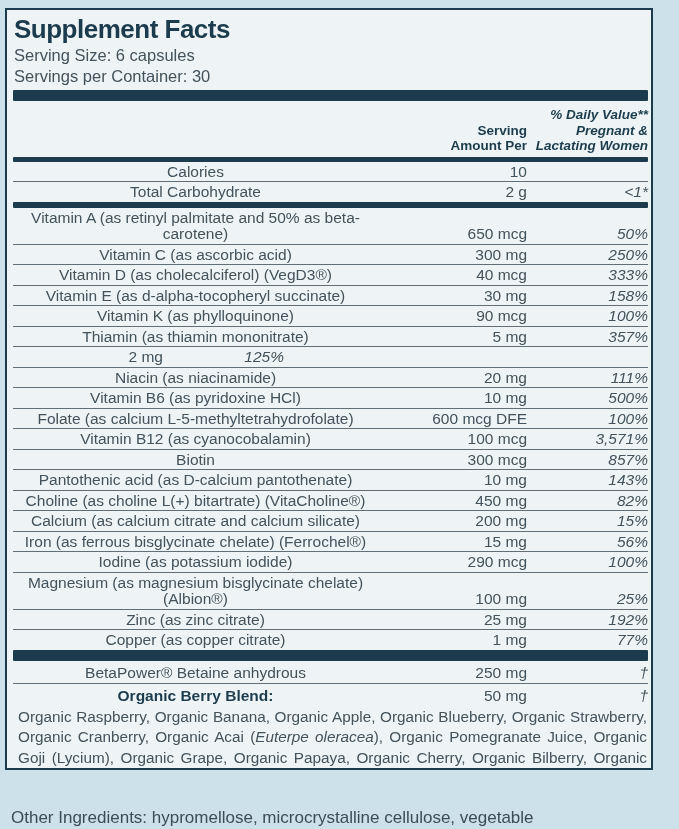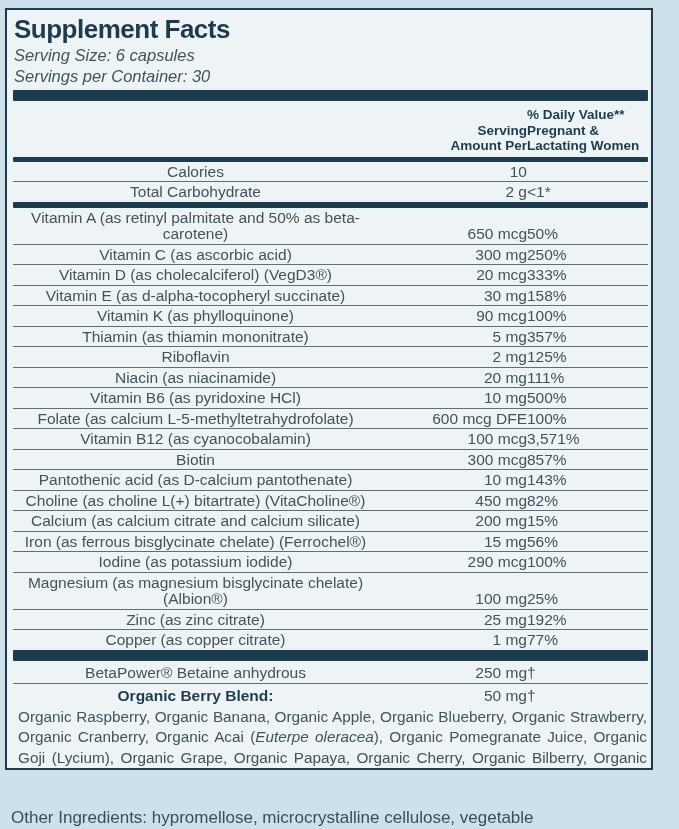--- a/index.html
+++ b/index.html
@@ -22,34 +22,34 @@
     position:absolute;left:5px;top:8px;width:648px;height:762px;
     background:var(--bg-inner);
     border:2.5px solid var(--ink);
     padding:0 3px 8px 6px;
     overflow:hidden;
   }
   .title{
     font-size:26px;font-weight:bold;color:var(--ink);
     letter-spacing:-0.5px;margin:4px 0 1px 1px;line-height:30px;
   }
-  .serving{font-size:16.5px;line-height:21px;color:var(--text);margin-left:1px;font-style:italic;}
+  .serving{font-size:16.5px;line-height:21px;color:var(--text);margin-left:1px;}
   .bar{background:var(--ink);border-radius:1px;}
   .bar-lg{height:11px;margin-top:3px;}
   .bar-md{height:5px;}
   .bar-md2{height:6px;}
   .bar-xl{height:11px;}
   .trow{
     display:flex;align-items:flex-end;
     padding:2px 0 1px 0;
     font-size:15.5px;line-height:16.5px;
   }
   .col-name{flex:1 1 auto;text-align:center;padding-left:1px;}
   .col-amt{flex:0 0 auto;min-width:150px;text-align:right;white-space:nowrap;}
-  .col-dv{flex:0 0 auto;min-width:121px;white-space:nowrap;}
+  .col-dv{flex:0 0 auto;min-width:121px;text-align:right;white-space:nowrap;font-style:italic;}
   .rows .trow + .trow{border-top:1px solid var(--sep);}
   .header-row{
     padding:6px 0 3px 0;
     font-size:13.5px;font-weight:bold;color:var(--ink);
     line-height:15.5px;align-items:flex-end;
   }
   .header-row .col-amt,.header-row .col-dv{line-height:15.5px;}
   .bold{font-weight:bold;color:var(--ink);}
   .row-pad{padding-top:4px;padding-bottom:2px;}
   .blend-title-row{border-top:1px solid var(--sep);}
@@ -111,40 +111,39 @@
         <span class="col-amt">650 mcg</span>
         <span class="col-dv">50%</span>
       </div>
       <div class="trow">
         <span class="col-name">Vitamin C (as ascorbic acid)</span>
         <span class="col-amt">300 mg</span>
         <span class="col-dv">250%</span>
       </div>
       <div class="trow">
         <span class="col-name">Vitamin D (as cholecalciferol) (VegD3®)</span>
-        <span class="col-amt">20 mcg</span>
+        <span class="col-amt">40 mcg</span>
         <span class="col-dv">333%</span>
       </div>
       <div class="trow">
         <span class="col-name">Vitamin E (as d-alpha-tocopheryl succinate)</span>
         <span class="col-amt">30 mg</span>
         <span class="col-dv">158%</span>
       </div>
       <div class="trow">
         <span class="col-name">Vitamin K (as phylloquinone)</span>
         <span class="col-amt">90 mcg</span>
         <span class="col-dv">100%</span>
       </div>
       <div class="trow">
         <span class="col-name">Thiamin (as thiamin mononitrate)</span>
         <span class="col-amt">5 mg</span>
         <span class="col-dv">357%</span>
       </div>
       <div class="trow">
-        <span class="col-name">Riboflavin</span>
         <span class="col-amt">2 mg</span>
         <span class="col-dv">125%</span>
       </div>
       <div class="trow">
         <span class="col-name">Niacin (as niacinamide)</span>
         <span class="col-amt">20 mg</span>
         <span class="col-dv">111%</span>
       </div>
       <div class="trow">
         <span class="col-name">Vitamin B6 (as pyridoxine HCl)</span>

